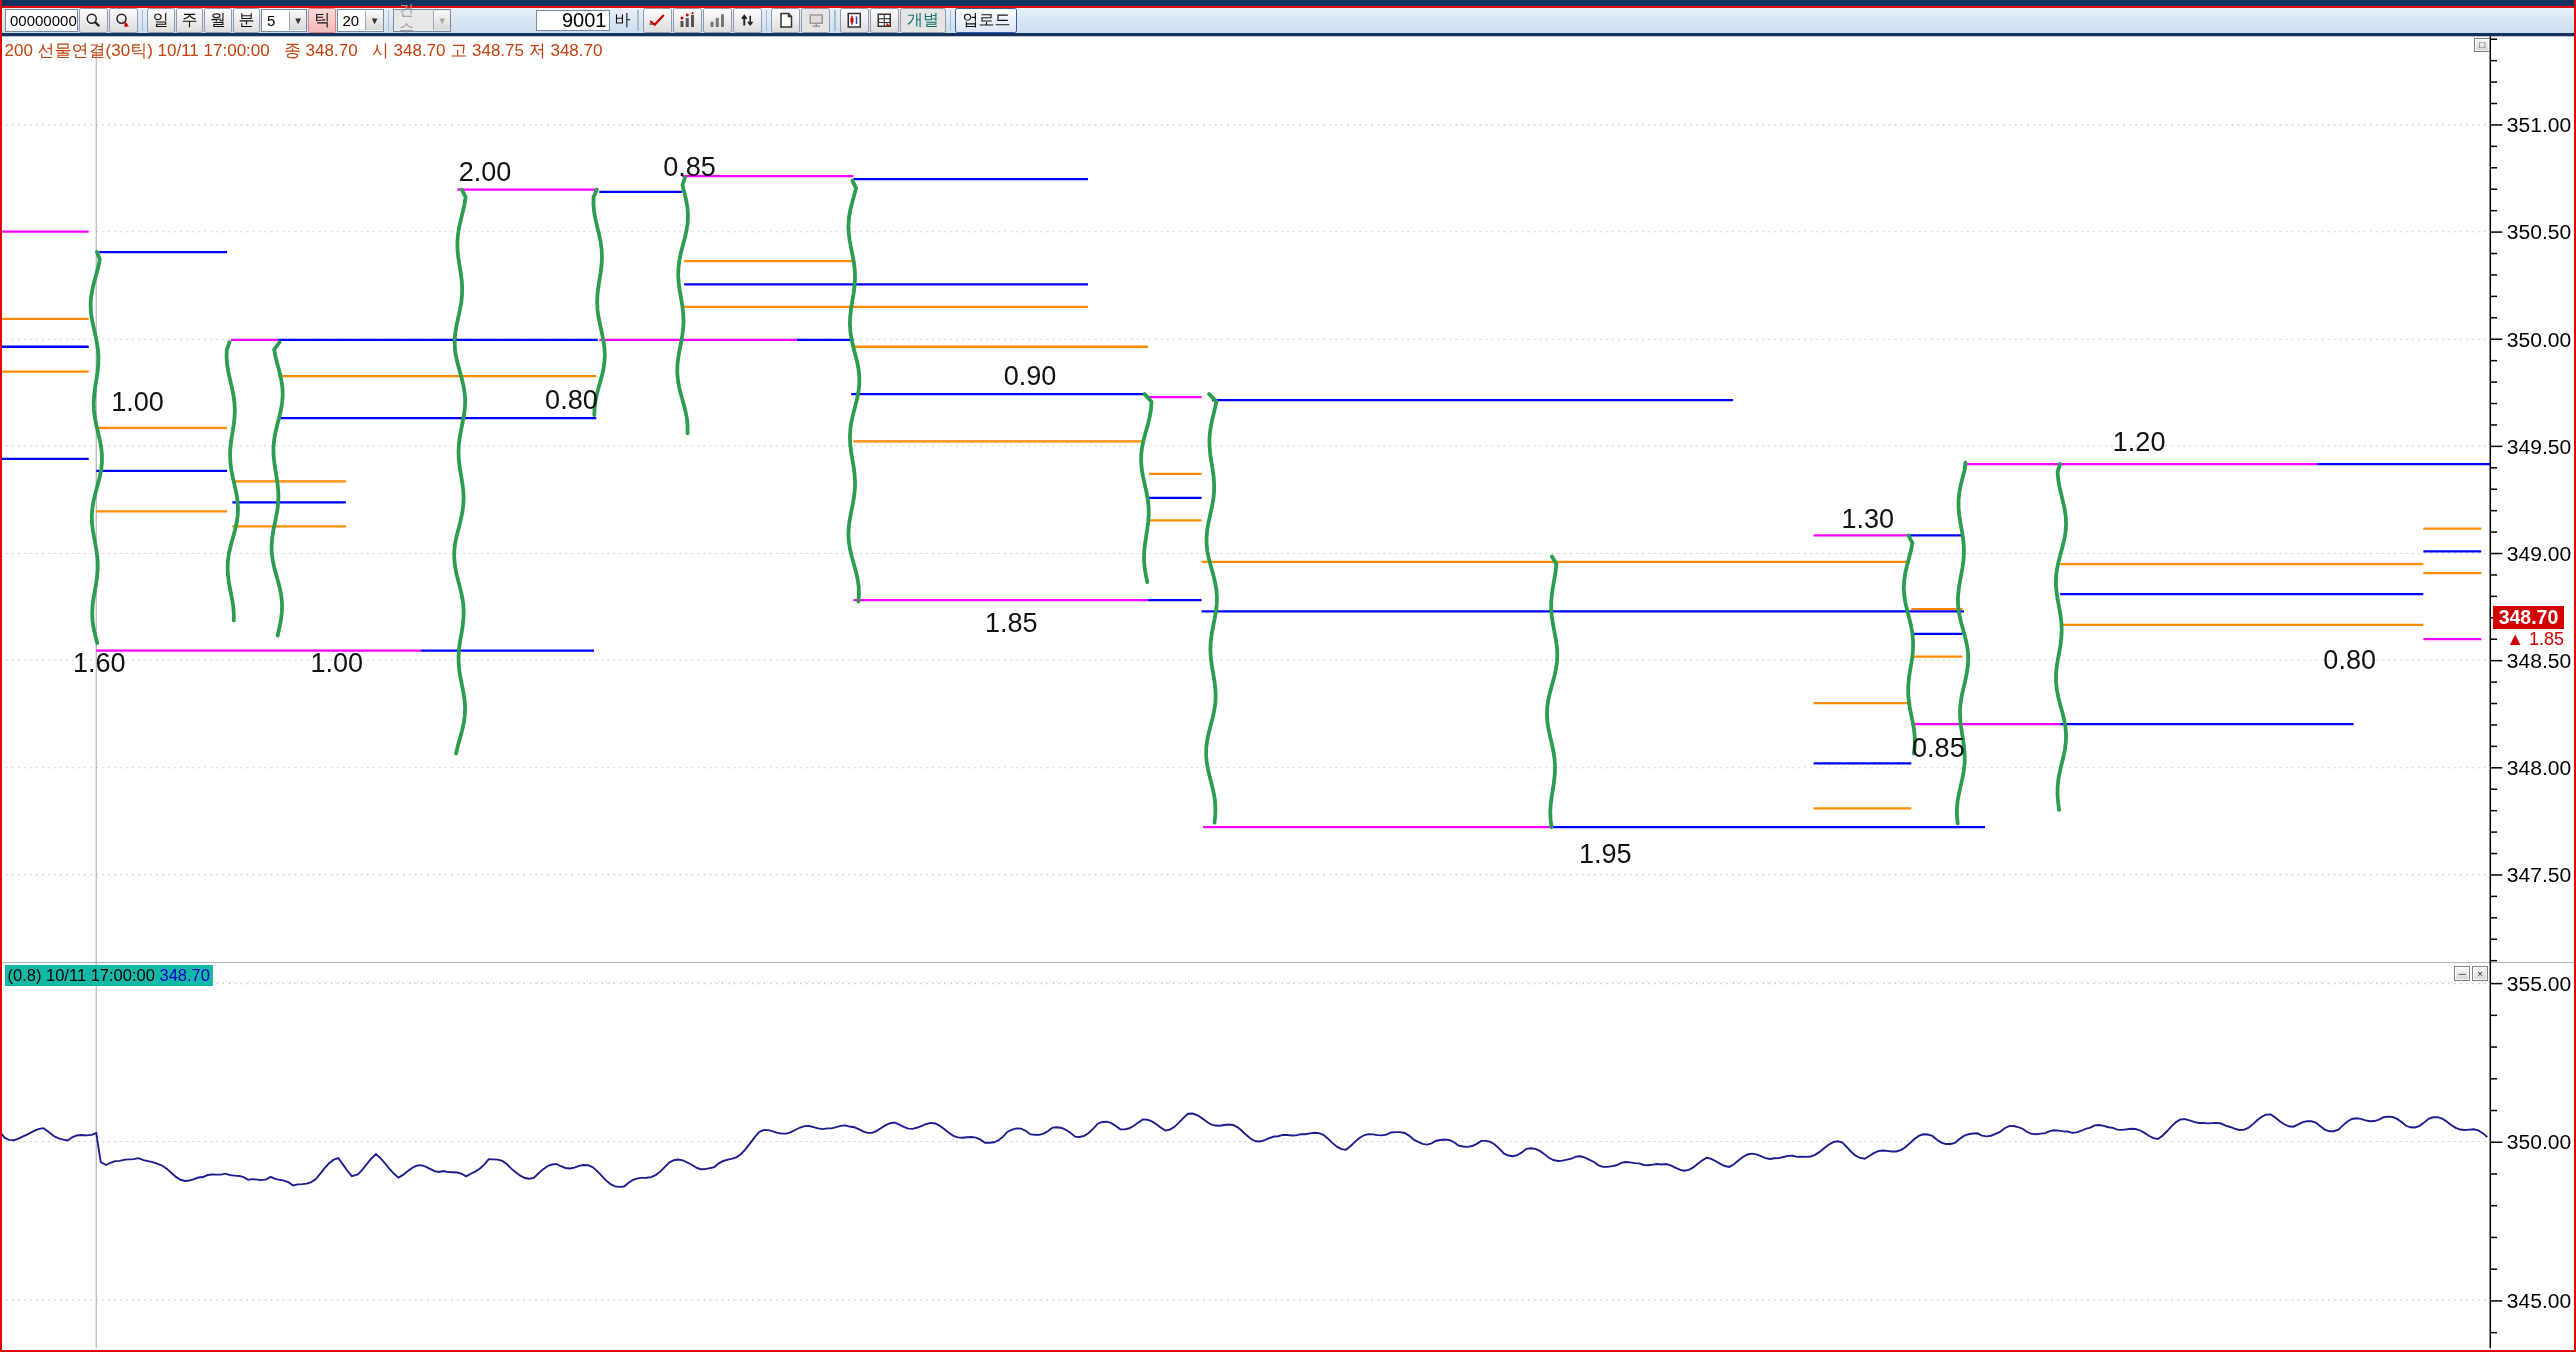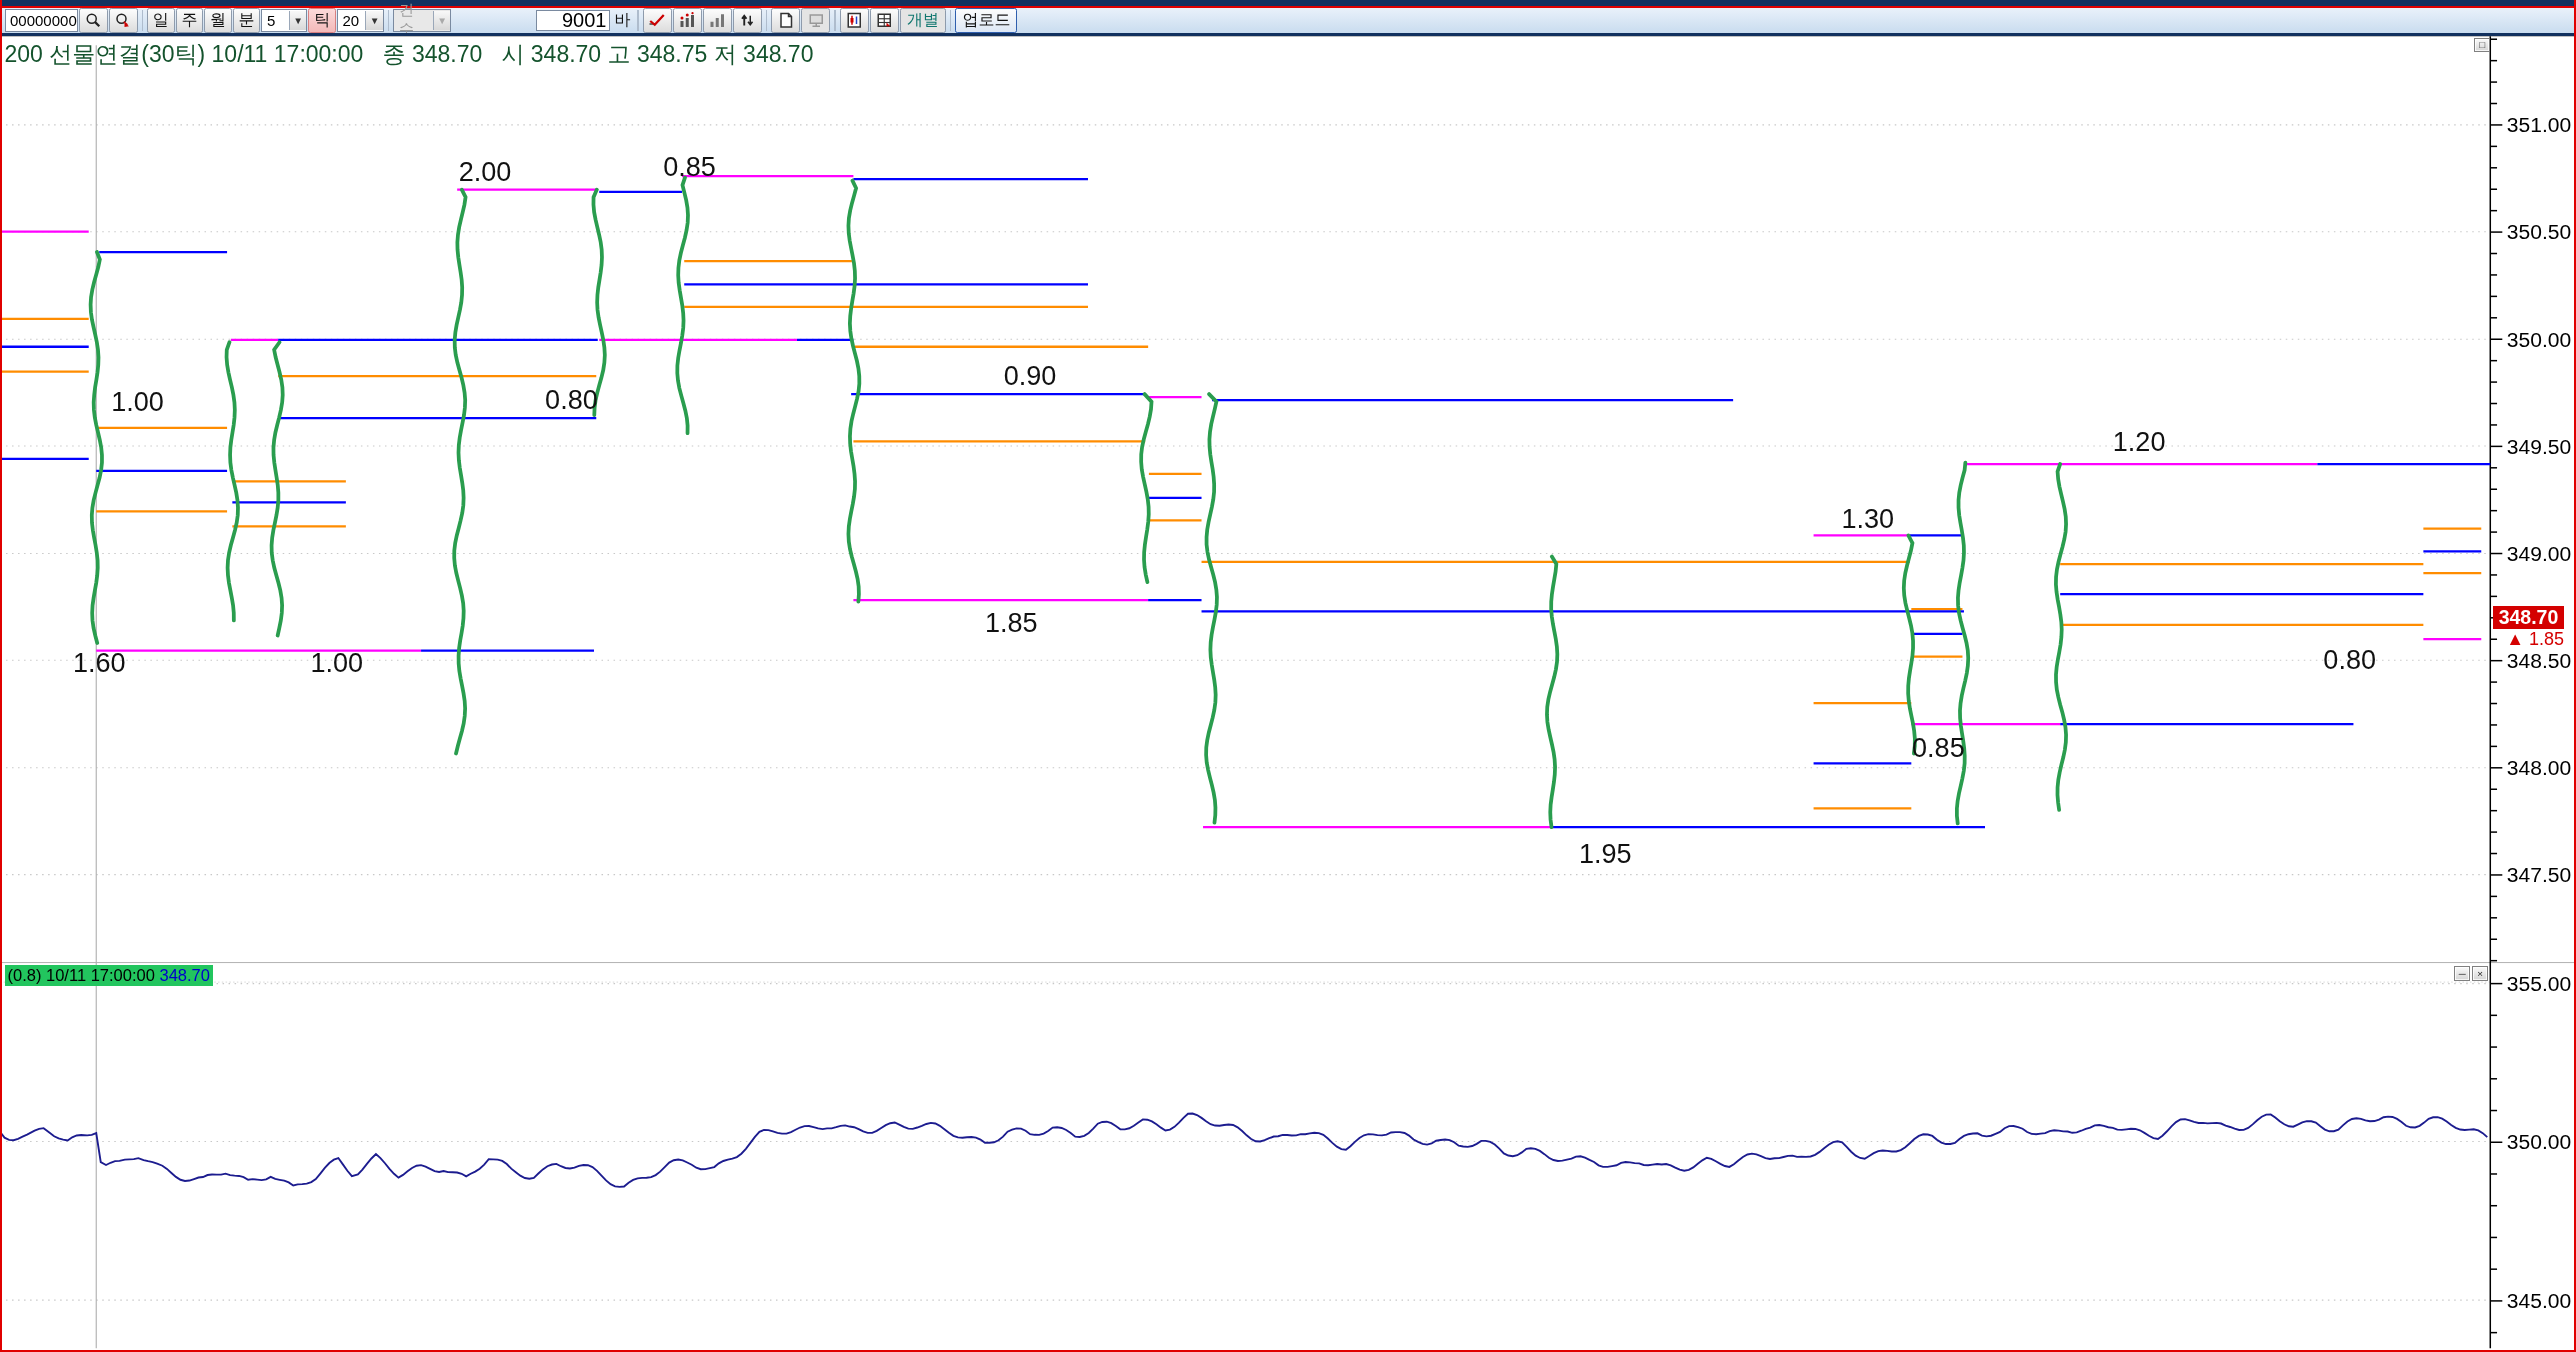--- a/index.html
+++ b/index.html
@@ -27,22 +27,22 @@
   .pink{background:linear-gradient(#fbdada,#f3b9b9);border:0.8px solid #d98080;}
   .upload{border:1.5px solid #2f5fae;font-weight:normal;background:linear-gradient(#fdfdfd,#dce7f5);}
   .sep{width:1.5px;height:21px;background:#aebccd;margin:0 3px;}
   .numinput{background:#fff;border:0.8px solid #7a8aa0;height:19.5px;width:66px;text-align:right;
     font-size:20px;padding:0 3px;display:flex;align-items:center;justify-content:flex-end;}
   .suffix{font-size:16px;padding:0 3px;color:#111;}
 
   
   #chart-area{position:absolute;left:0;top:36px;width:2576px;height:1314px;background:#fff;}
   #chart-svg{position:absolute;left:0;top:0;}
-  .pane-header{position:absolute;left:4.5px;top:3px;font-size:23px;color:#14532d;letter-spacing:0px;white-space:pre;}
-  .lower-header{position:absolute;left:4.5px;top:929px;font-size:16.5px;color:#000;background:#22c55e;padding:0.8px 3px;white-space:pre;}
+  .pane-header{position:absolute;left:4.5px;top:3px;font-size:17px;color:#c2410c;letter-spacing:0px;white-space:pre;}
+  .lower-header{position:absolute;left:4.5px;top:929px;font-size:16.5px;color:#000;background:#14b8a6;padding:0.8px 3px;white-space:pre;}
   .lower-header .blue{color:#0000cc;}
   .winbtn{position:absolute;width:14.3px;height:12.8px;background:linear-gradient(#fafafa,#d5d5d5);
     border:0.8px solid #808080;box-shadow:inset 0 0 0 0.8px #fff;display:flex;align-items:center;justify-content:center;
     font-size:9.8px;color:#222;line-height:1;}
   .badge{position:absolute;left:2493px;top:570px;width:71px;height:22.6px;background:#d40000;color:#fff;
     font-size:19.5px;display:flex;align-items:center;justify-content:center;font-weight:bold;}
   .badge-change{position:absolute;left:2493px;top:594px;width:71px;height:19.5px;color:#d40000;font-size:18px;
     display:flex;align-items:center;justify-content:flex-end;font-weight:normal;}
 </style>
 </head>

